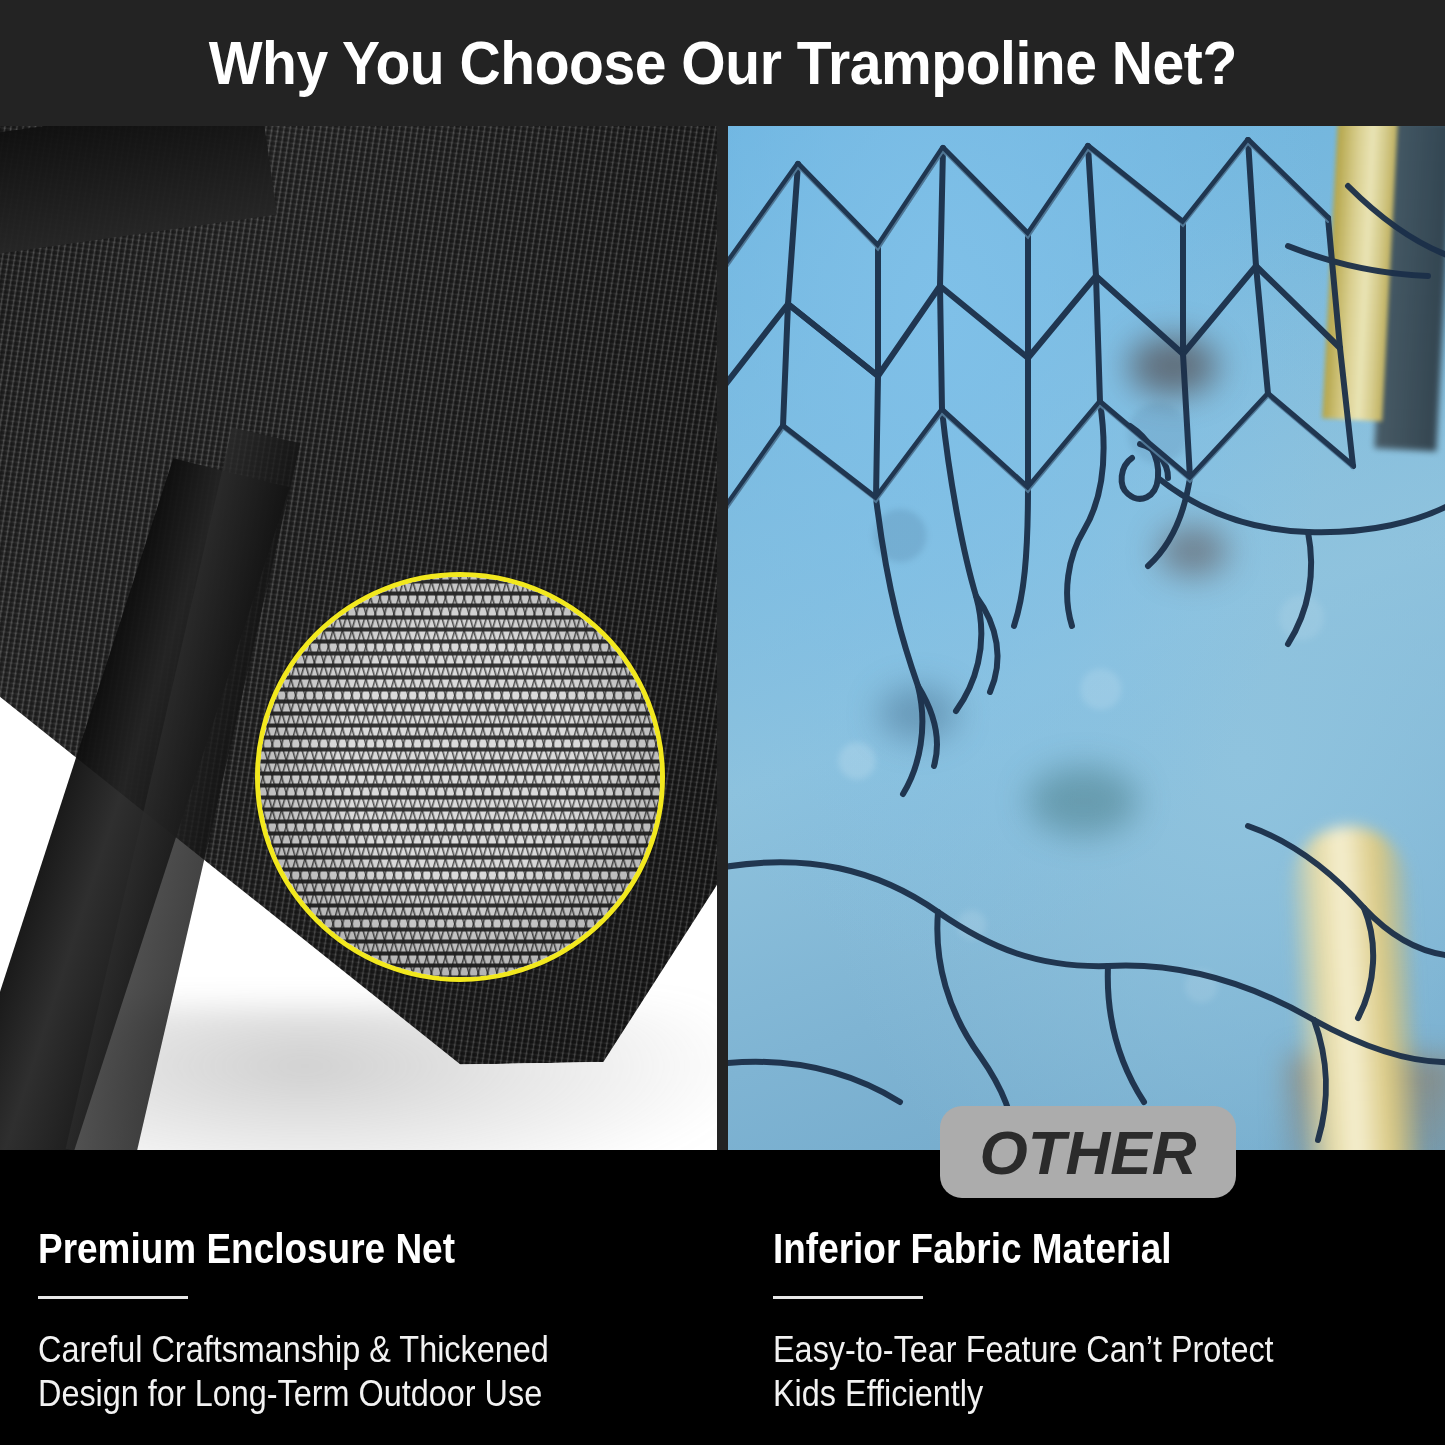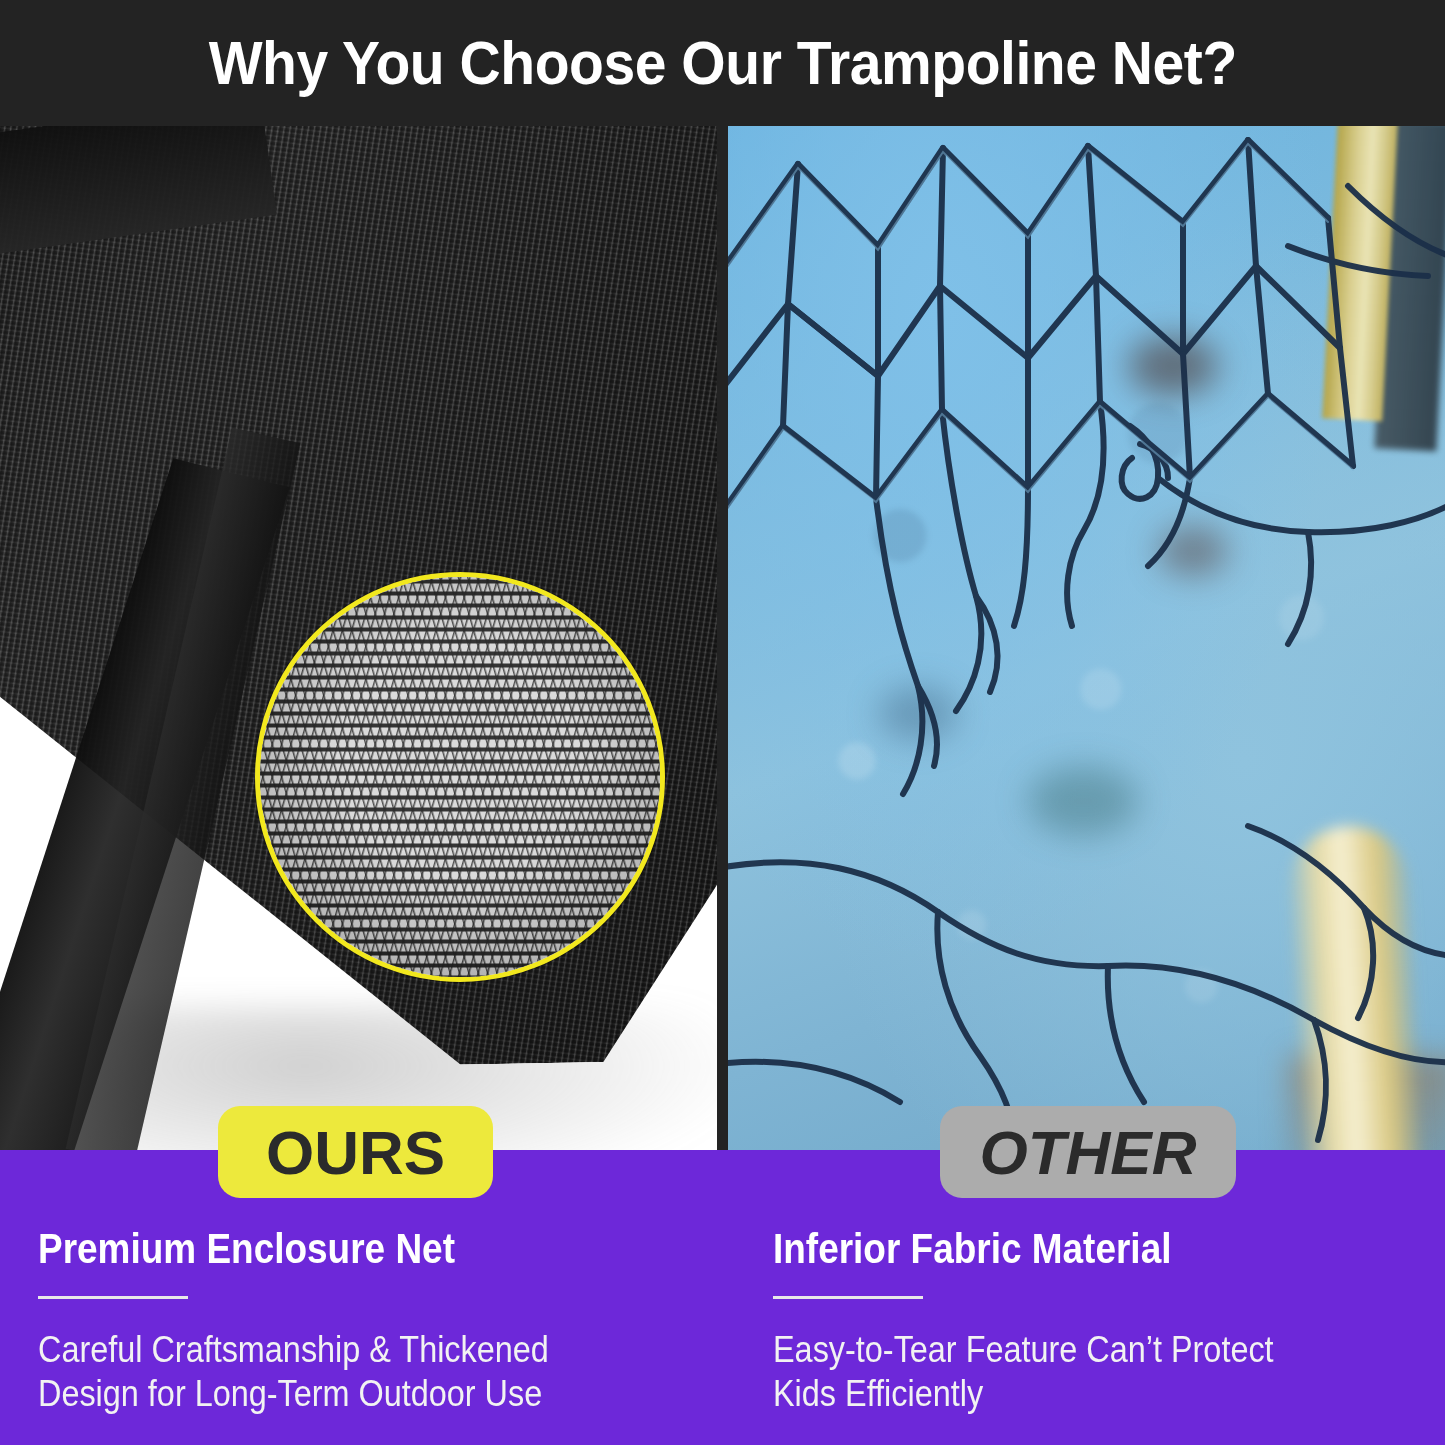--- a/index.html
+++ b/index.html
@@ -258,21 +258,21 @@
     letter-spacing:0px;
   }
   .badge-ours  { left:218px;  top:1106px; width:275px; background:#EDE93C; }
   .badge-other { left:940px;  top:1106px; width:296px; background:#ACACAC;font-style:italic; }
 
   
   .bottom {
     position:absolute;
     left:0; top:1150px;
     width:1445px; height:295px;
-    background:#6d28d9;
+    background:#000000;
   }
   .col { position:absolute; top:0; }
   .col-left  { left:38px;  width:650px; }
   .col-right { left:773px; width:650px; }
 
   .feature-title {
     position:absolute;
     top:78px; left:0;
     color:#ffffff;
     font-size:42px;
@@ -395,23 +395,20 @@
           </g>
           <g fill="none" stroke="#7fb6d8" stroke-width="2" stroke-linecap="round" opacity="0.5">
             <path d="M-10 154 L70 42 L150 124 L215 26 L300 112 L360 24 L455 100 L520 18 L600 96"></path>
             <path d="M-10 396 L55 304 L148 376 L214 288 L300 366 L372 280 L462 356 L540 272 L625 344"></path>
           </g>
         </svg>
       </div>
     </div>
   </div>
 
-  <div class="badge badge-ours">
-    <span>OURS</span>
-  </div>
 
   <div class="badge badge-other">
     <span>OTHER</span>
   </div>
 
   <div class="bottom">
 
     <div class="col col-left">
       <div class="feature-title">Premium Enclosure Net</div>
       <div class="rule"></div>

